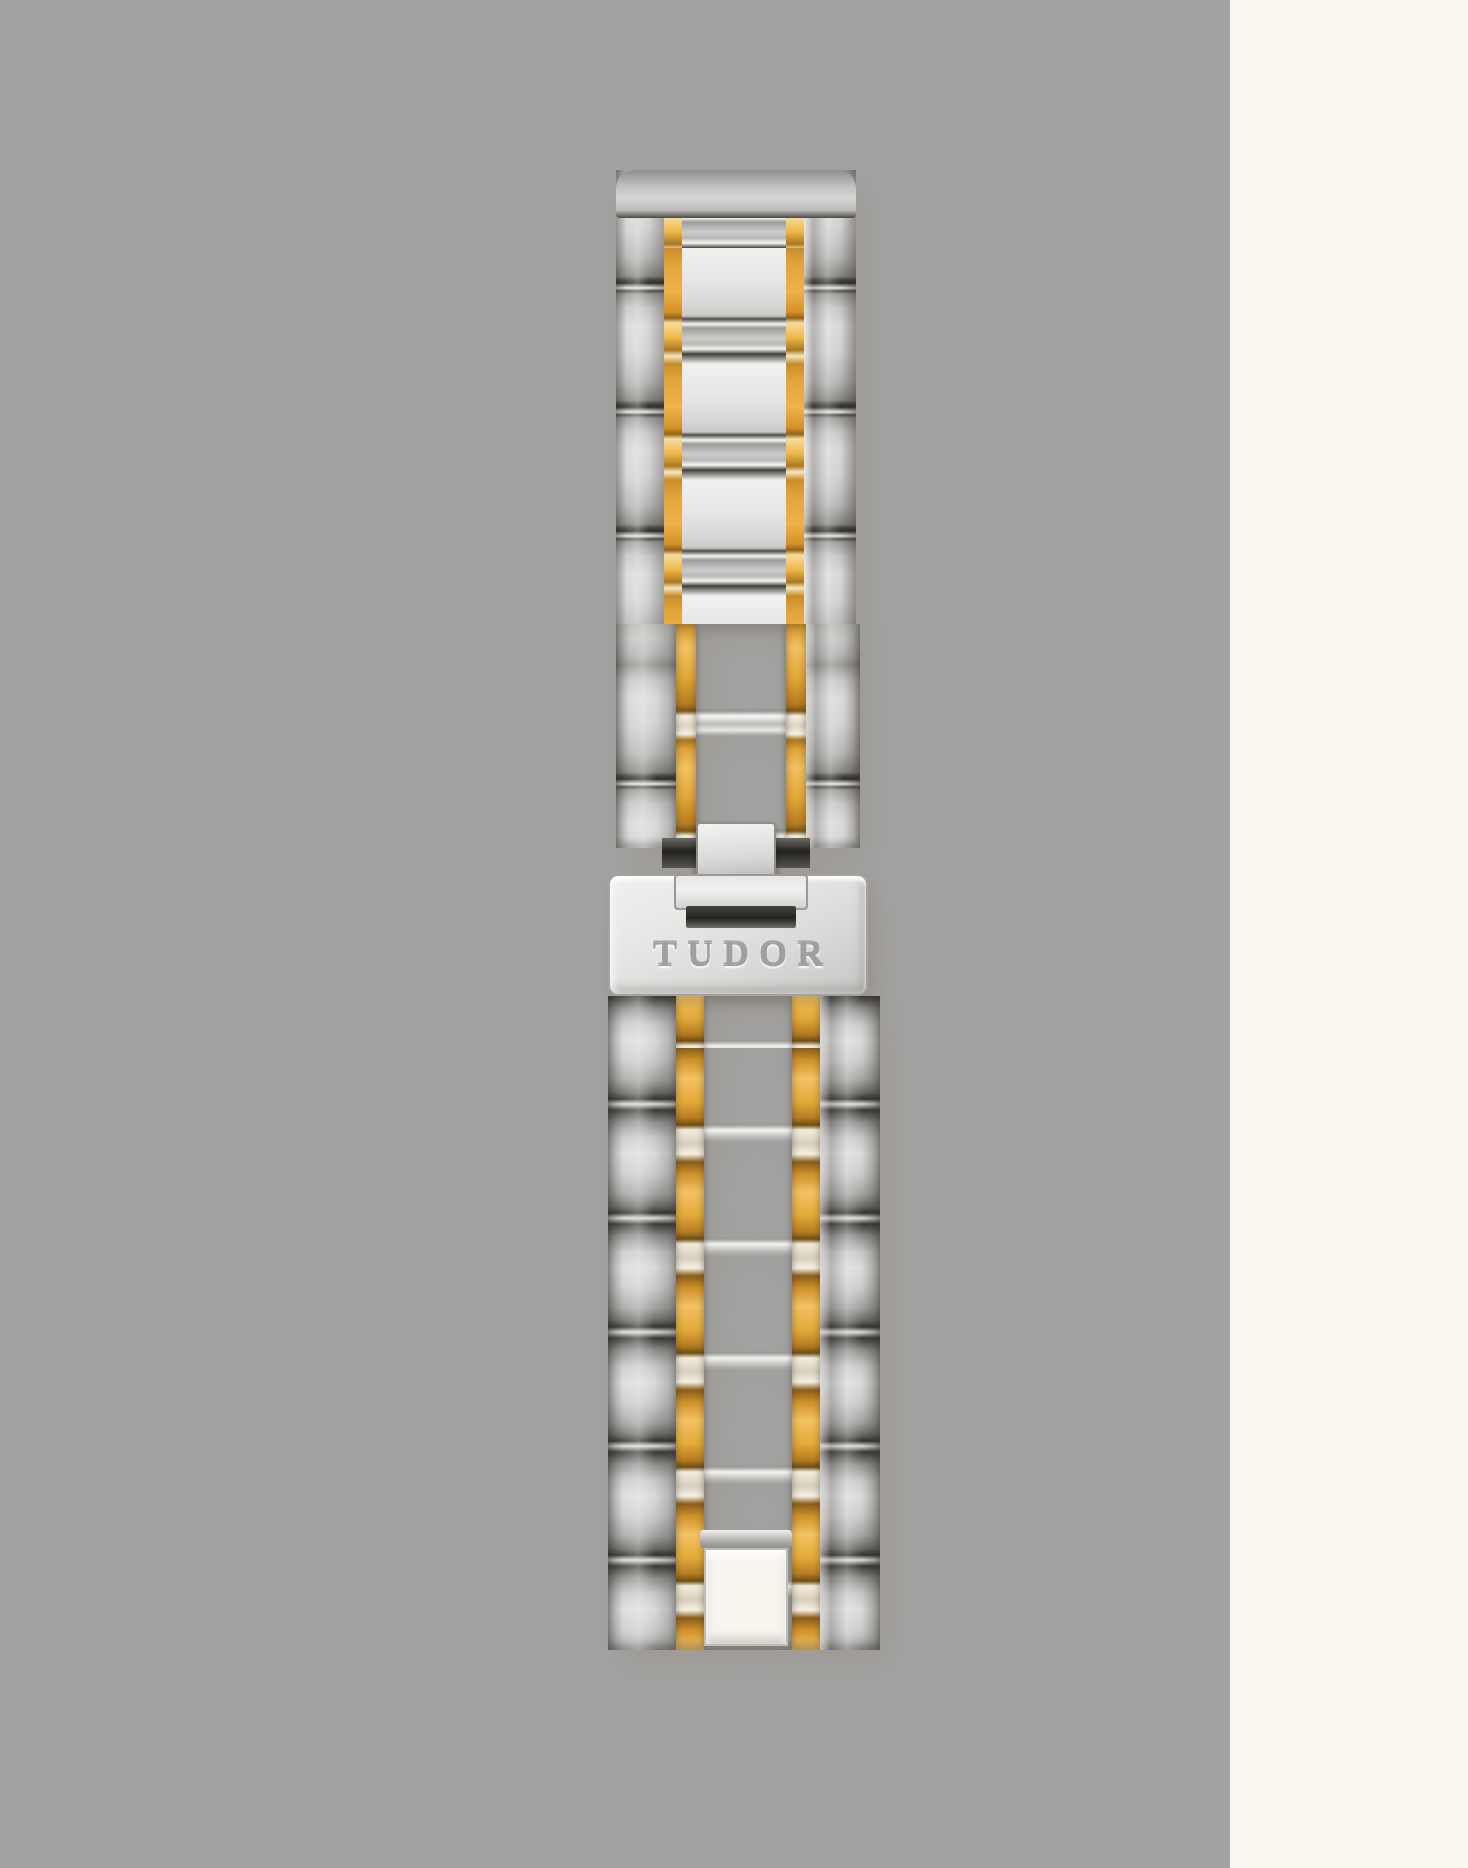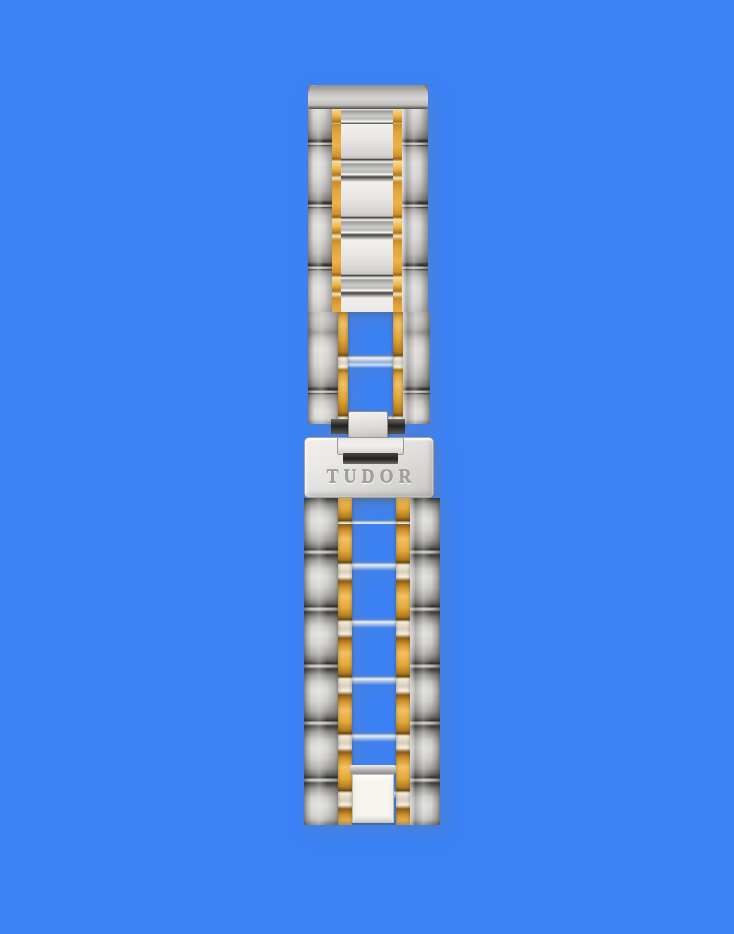--- a/index.html
+++ b/index.html
@@ -1,19 +1,19 @@
 <!DOCTYPE html>
 <html><head>
 <meta charset="utf-8">
 <style>
   * { margin:0; padding:0; box-sizing:border-box; }
   html,body { background:#f9f6ef; }
   .stage {
-    position:relative; width:734px; height:934px;
-    background:#3b82f6; overflow:hidden;
+    position:relative; width:615px; height:934px;
+    background:#a3a3a3; overflow:hidden;
     font-family:"Liberation Serif", serif;
   }
   .abs { position:absolute; }
   .bracelet { position:absolute; inset:0; filter:drop-shadow(5px 7px 9px rgba(138,120,88,.20)); }
 
   
   .col { position:absolute; top:0; bottom:0; }
 
   
   .steel-a {

